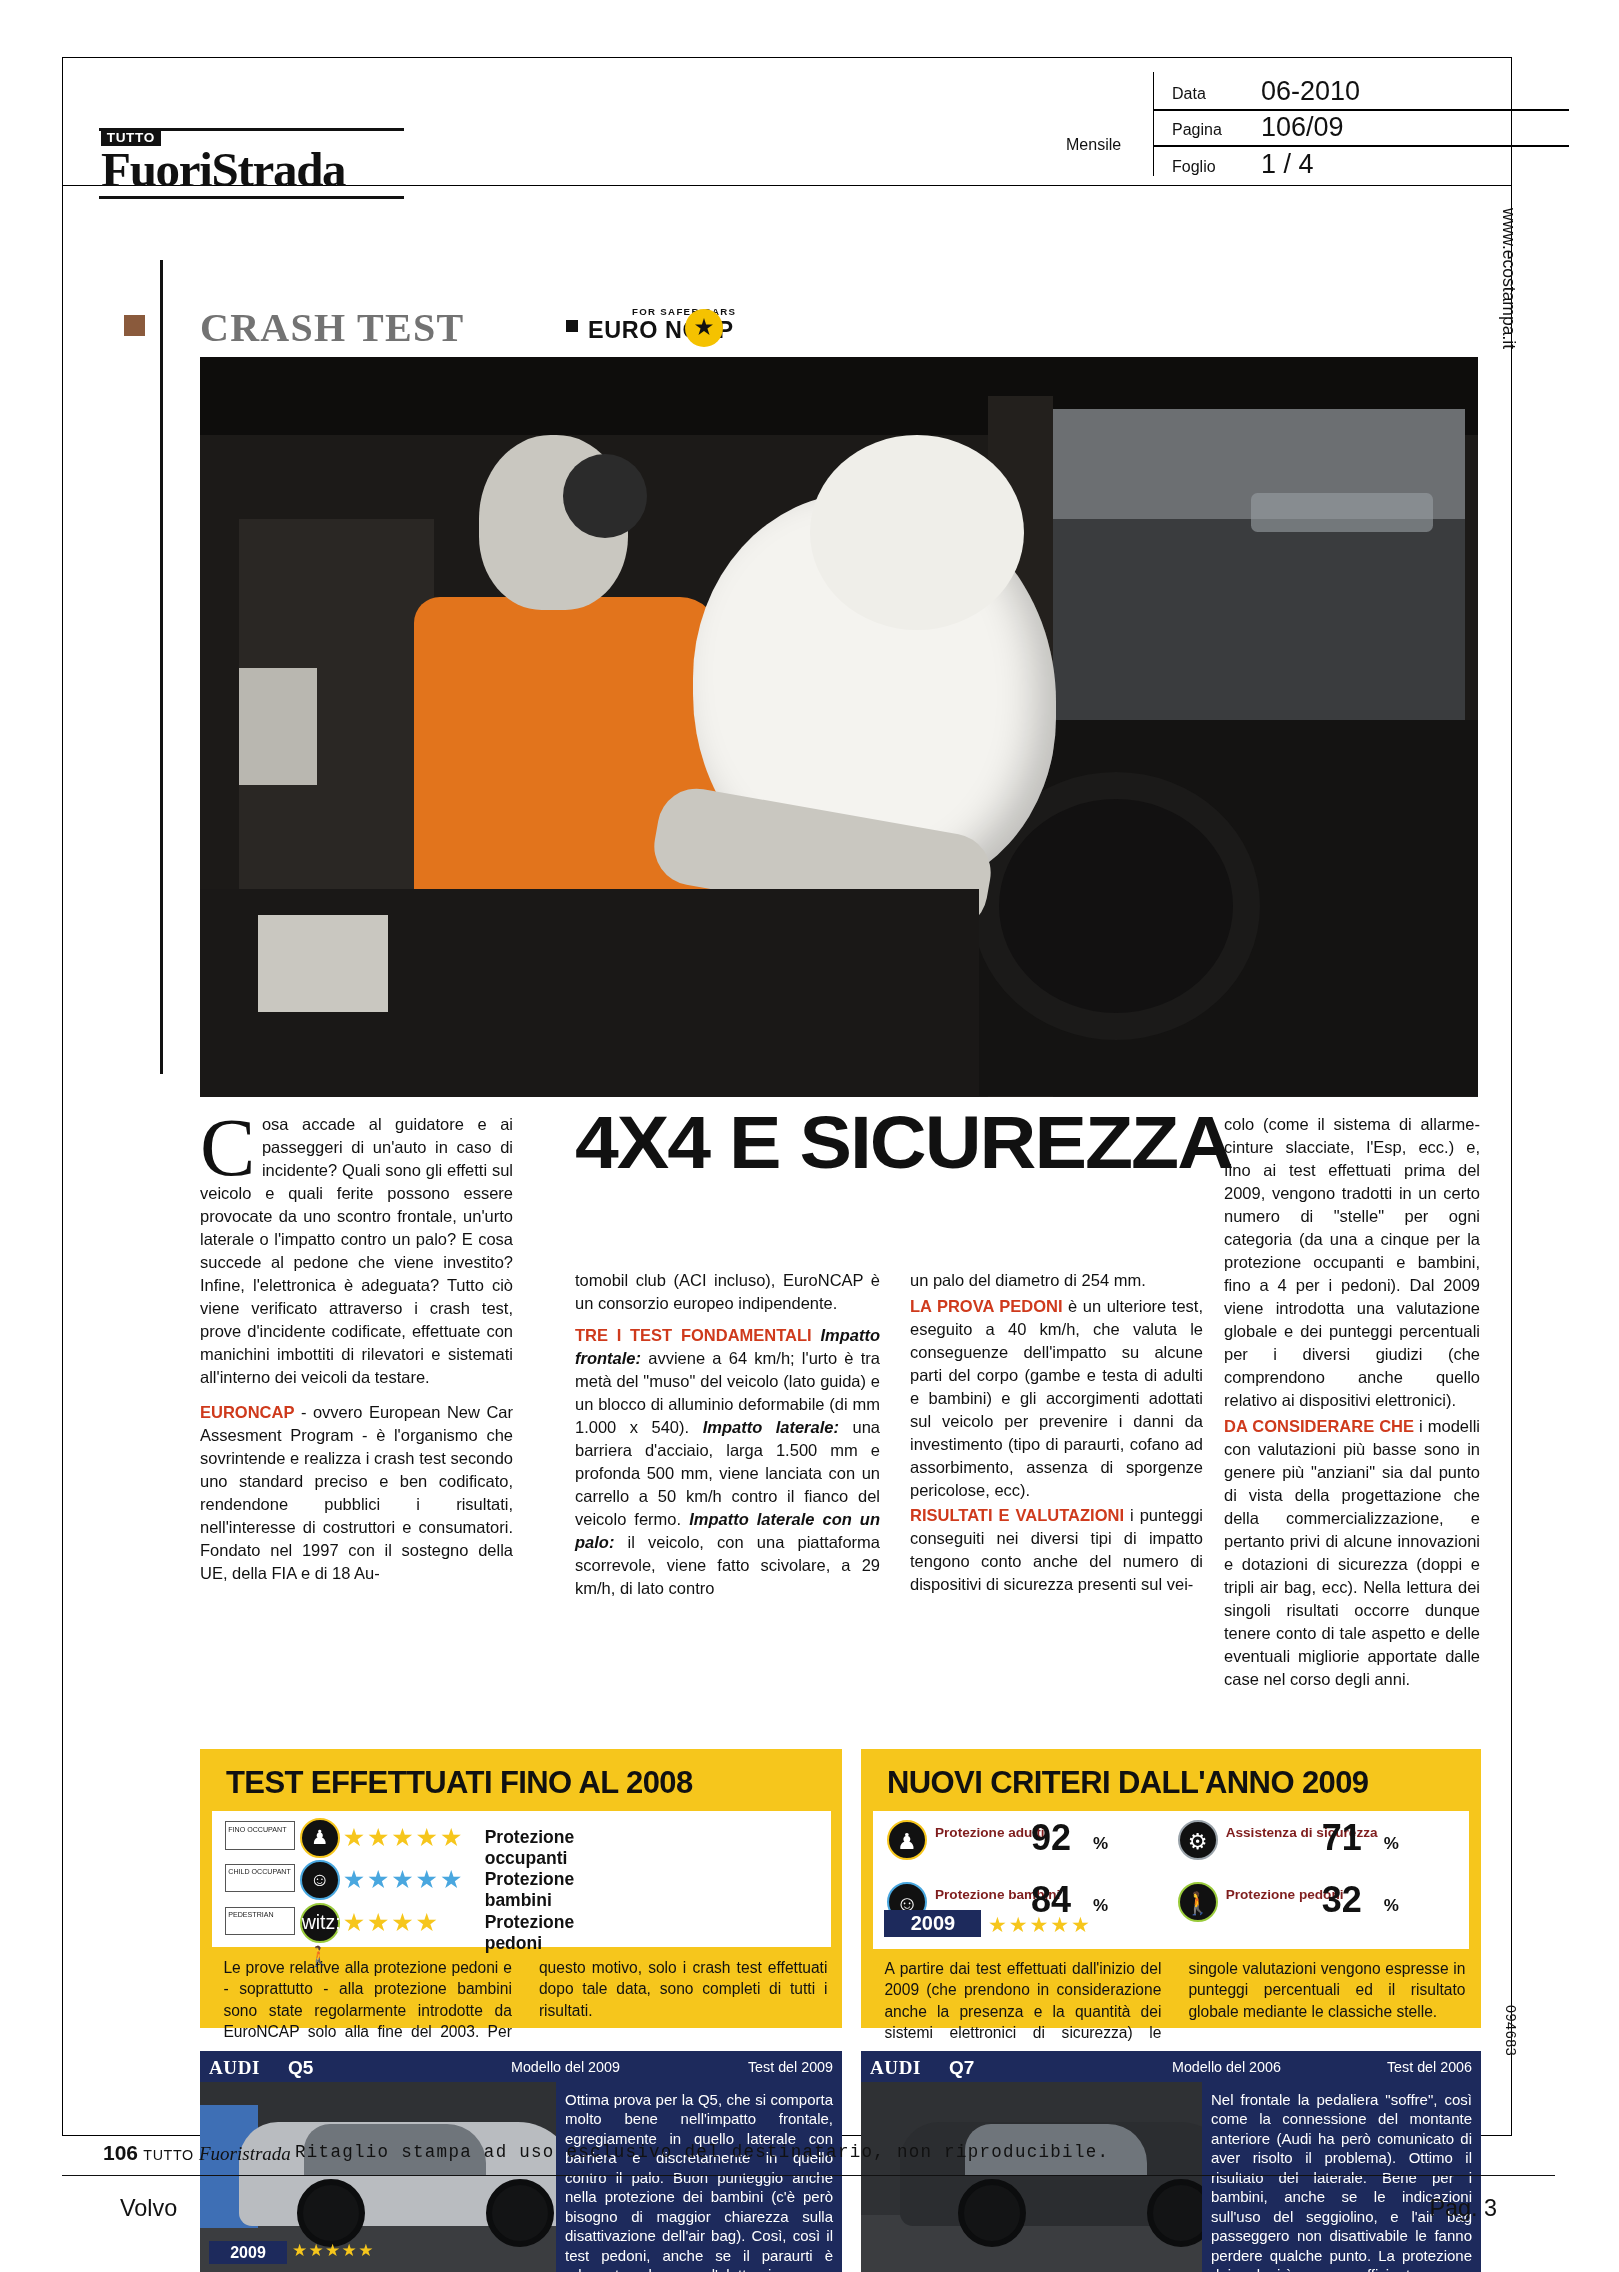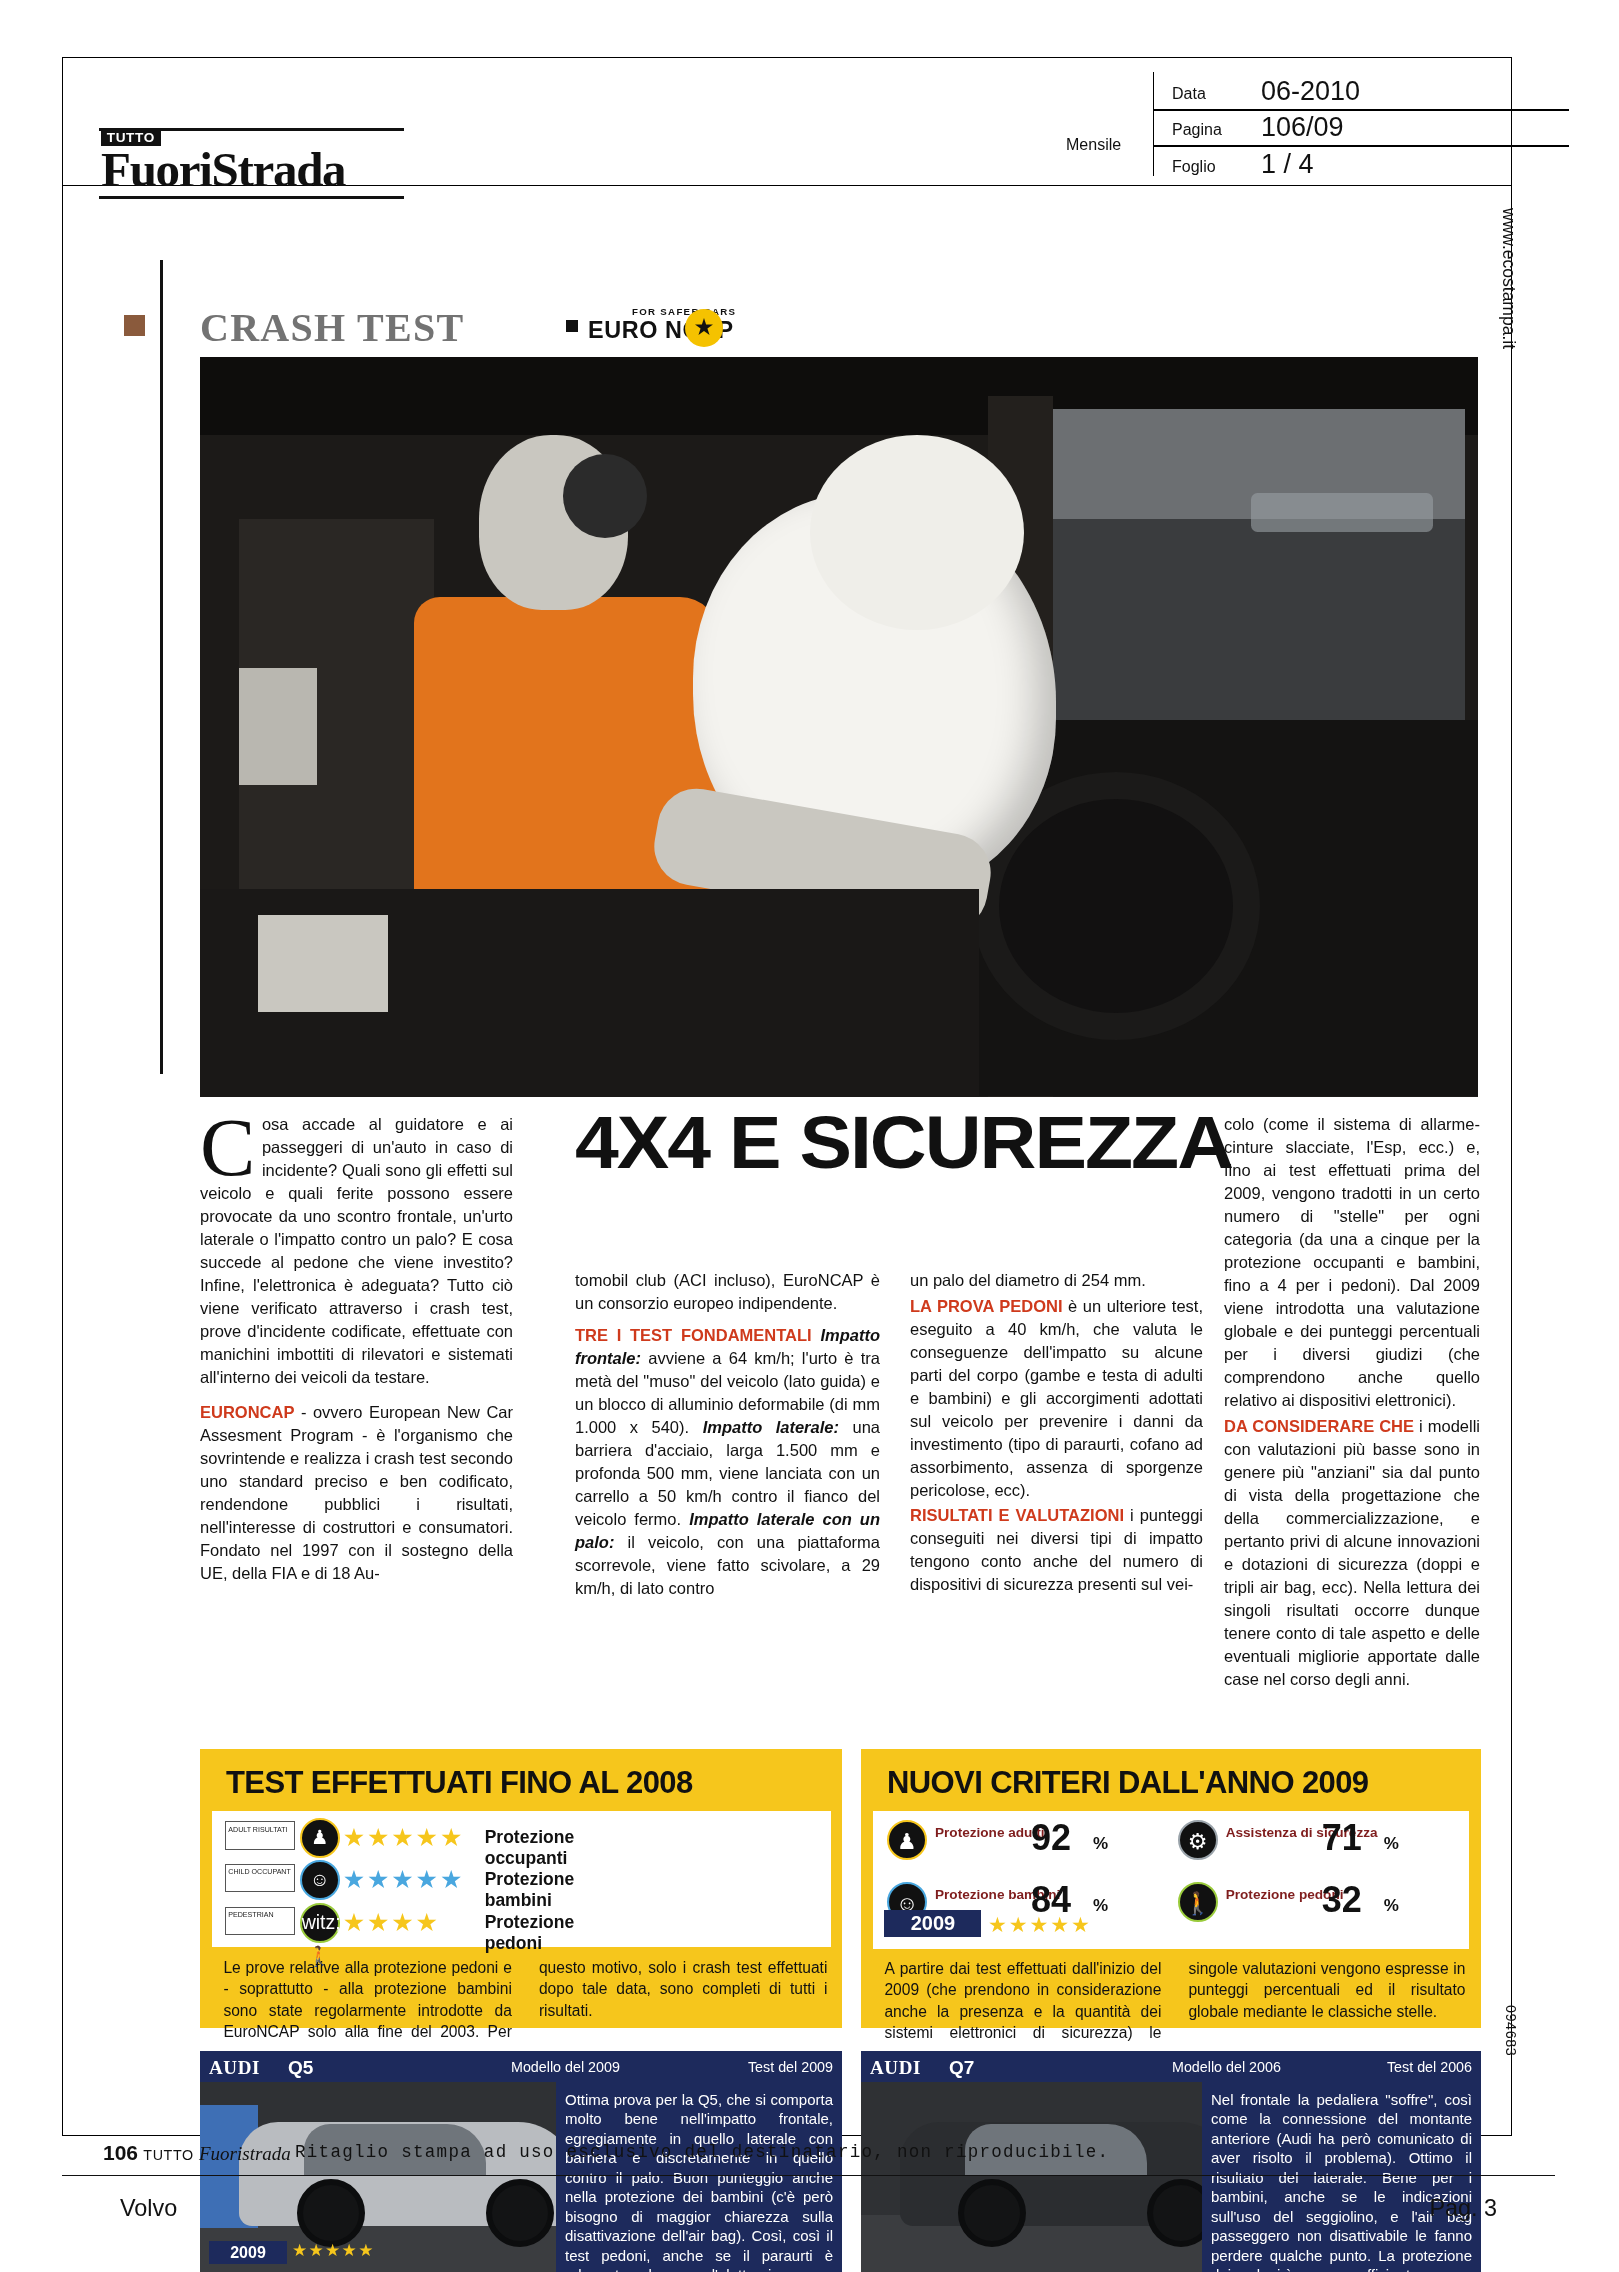--- a/index.html
+++ b/index.html
@@ -233,21 +233,21 @@
 
       <div class="col c4">
         <p><span>colo (come il sistema di allarme-cinture slacciate, l'Esp, ecc.) e, fino ai test effettuati prima del 2009, vengono tradotti in un certo numero di "stelle" per ogni categoria (da una a cinque per la protezione occupanti e bambini, fino a 4 per i pedoni). Dal 2009 viene introdotta una valutazione globale e dei punteggi percentuali per i diversi giudizi (che comprendono anche quello relativo ai dispositivi elettronici).</span></p>
         <p style="margin-top:2.6px;"><span class="kw">DA CONSIDERARE CHE</span><span> i modelli con valutazioni più basse sono in genere più "anziani" sia dal punto di vista della progettazione che della commercializzazione, e pertanto privi di alcune innovazioni e dotazioni di sicurezza (doppi e tripli air bag, ecc). Nella lettura dei singoli risultati occorre dunque tenere conto di tale aspetto e delle eventuali migliorie apportate dalle case nel corso degli anni.</span></p>
       </div>
 
       <div class="panel panel-l">
         <div class="panel-title">TEST EFFETTUATI FINO AL 2008</div>
         <div class="panel-white">
           <div class="rate-row" style="top:6.5px;">
-            <div class="rate-tag">ADULT RISULTATI</div>
+            <div class="rate-tag">FINO OCCUPANT</div>
             <div class="rate-ic">♟</div>
             <div class="stars">★★★★★</div>
             <div class="rate-lbl">Protezione occupanti</div>
           </div>
           <div class="rate-row" style="top:49px;">
             <div class="rate-tag">CHILD OCCUPANT</div>
             <div class="rate-ic blue">☺</div>
             <div class="stars blue">★★★★★</div>
             <div class="rate-lbl">Protezione bambini</div>
           </div>

